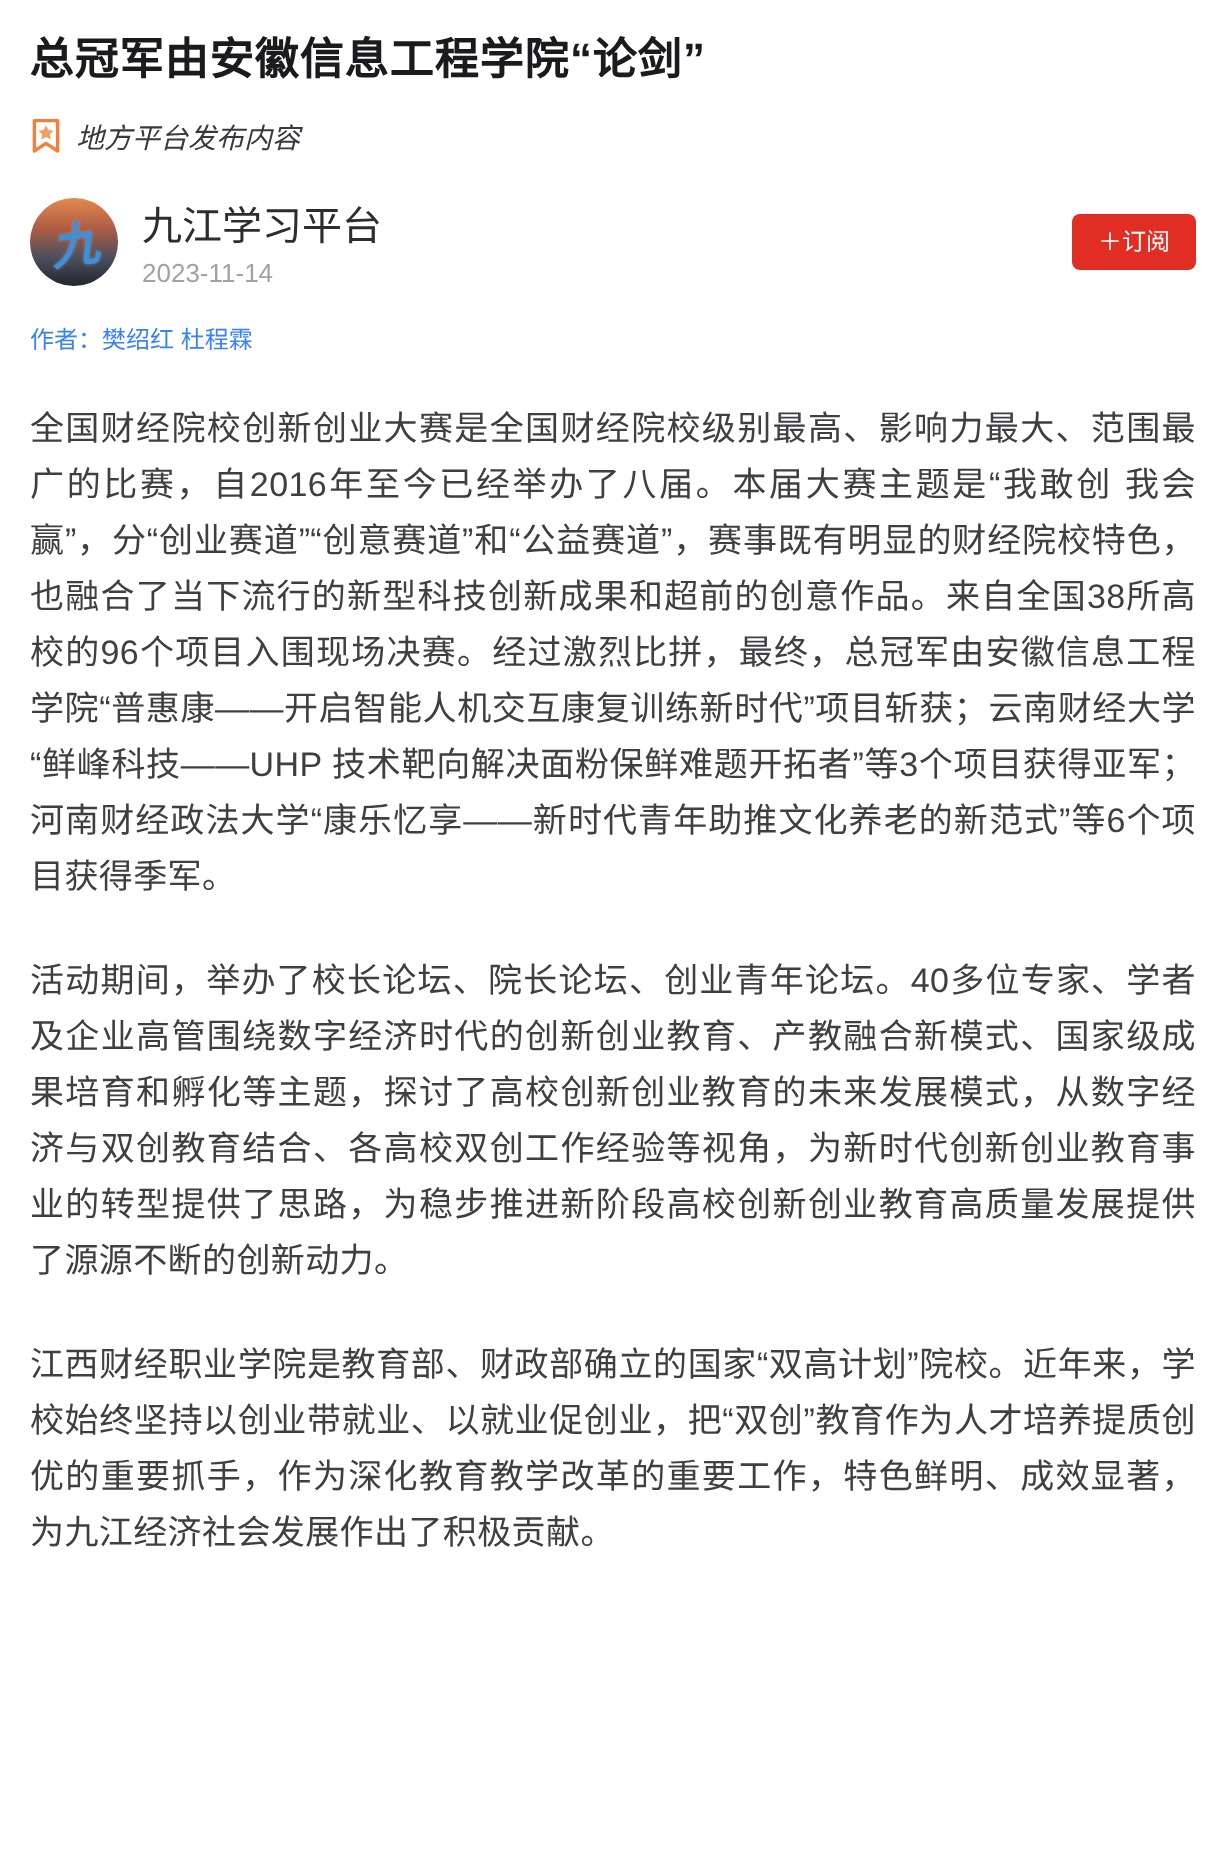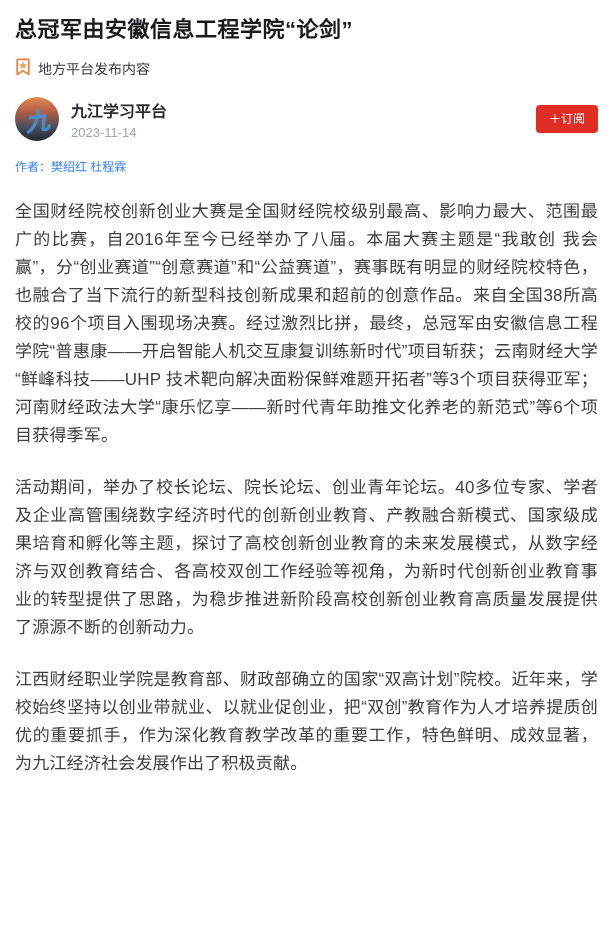--- a/index.html
+++ b/index.html
@@ -24,22 +24,23 @@
   .article-title{
     font-size:22px;
     line-height:31px;
     font-weight:700;
     color:#1b1b1f;
     letter-spacing:0.5px;
   }
   .badge-row{
     margin-top:13px;
     display:flex;
-    align-items:flex-start;
+    align-items:center;
     gap:7px;
+    font-style:italic;
   }
   .badge-row .badge-label{
     font-size:14px;
     color:#38393e;
   }
   .badge-icon{display:inline-flex;align-items:center;}
   
   .publisher-row{
     margin-top:19px;
     display:flex;
@@ -62,22 +63,22 @@
     text-shadow:0 0 2px rgba(255,255,255,.25);
     transform:rotate(-8deg);
   }
   .publisher-info{
     margin-left:12px;
     display:flex;flex-direction:column;justify-content:center;
     gap:3px;
     flex:1 1 auto;
   }
   .publisher-name{
-    font-size:16px;
-    font-weight:700;
+    font-size:20px;
+    font-weight:400;
     color:#2c2d31;
     cursor:pointer;
   }
   .publish-date{
     font-size:13px;
     color:#9ea3ab;
   }
   .subscribe-button{
     flex:0 0 auto;
     background:var(--red);

